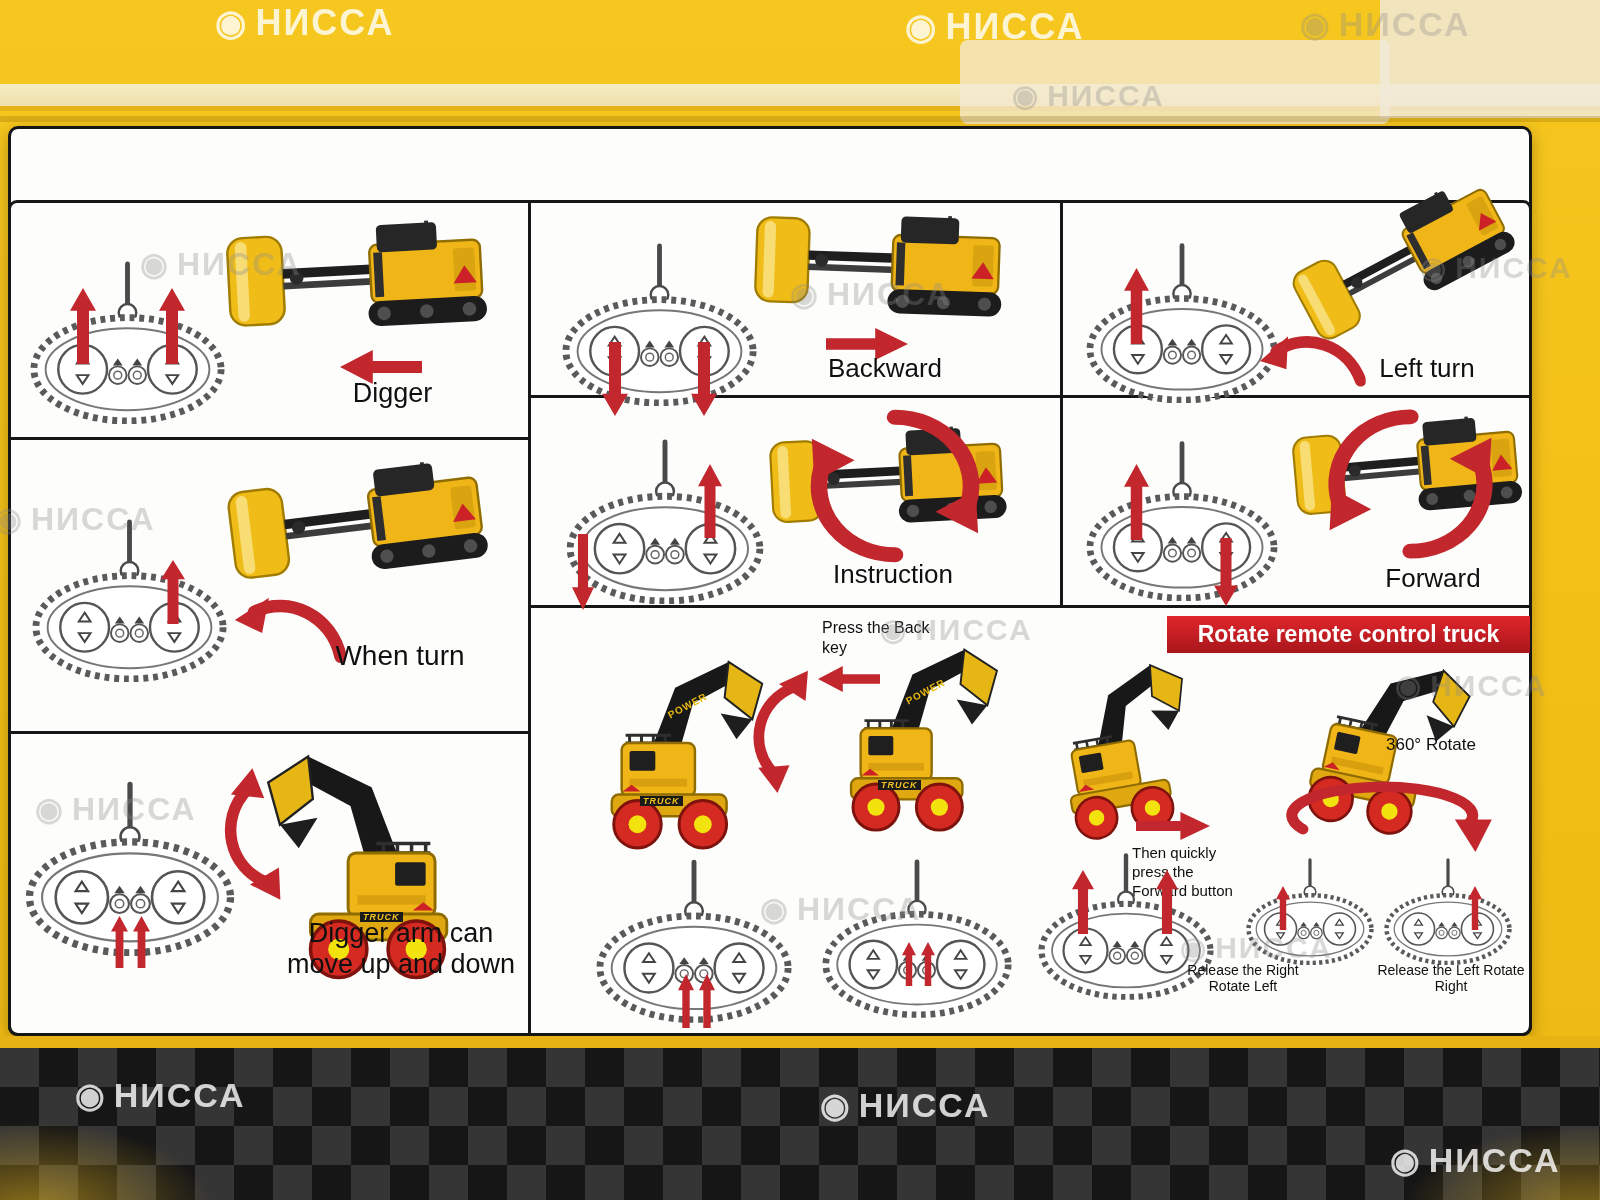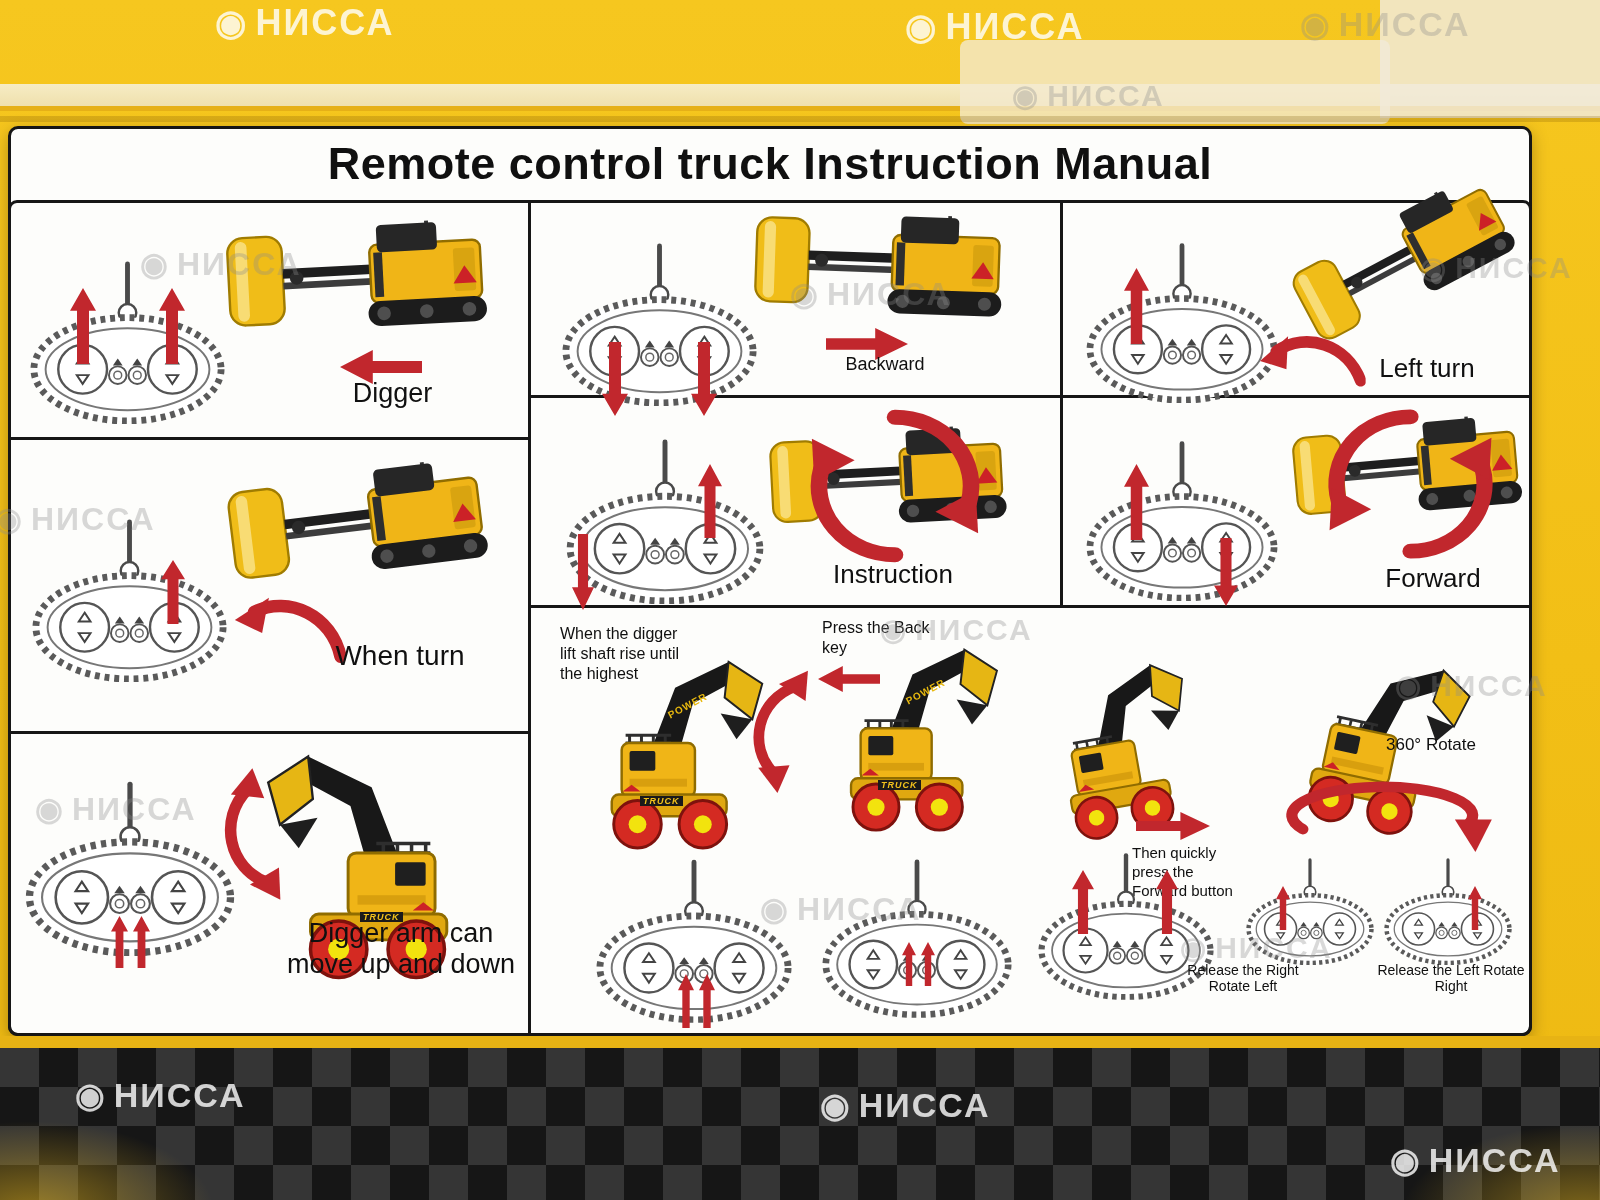--- a/index.html
+++ b/index.html
@@ -125,21 +125,20 @@
     </defs>
   </svg>
 
   <div class="stripe"></div>
   <div class="stripe-shadow"></div>
   <div class="pale-top"></div>
   <div class="pale-corner"></div>
   <div class="edge"></div>
 
   <div class="panel"></div>
-  <div class="title">Remote control truck Instruction Manual</div>
 
   <div class="cell" style="left:8px;top:200px;width:523px;height:240px;border-top-left-radius:9px"></div>
   <div class="cell" style="left:8px;top:437px;width:523px;height:297px"></div>
   <div class="cell" style="left:8px;top:731px;width:523px;height:305px;border-bottom-left-radius:9px"></div>
   <div class="cell" style="left:528px;top:200px;width:535px;height:198px"></div>
   <div class="cell" style="left:528px;top:395px;width:535px;height:213px"></div>
   <div class="cell" style="left:1060px;top:200px;width:472px;height:198px;border-top-right-radius:9px"></div>
   <div class="cell" style="left:1060px;top:395px;width:472px;height:213px"></div>
   <div class="cell" style="left:528px;top:605px;width:1004px;height:431px;border-bottom-right-radius:9px"></div>
 
@@ -193,21 +192,21 @@
     <svg viewBox="0 0 200 170">
         <use href="#sym-remote"></use>
       </svg>
     <div class="arr down" style="left:40px;top:102px;width:26px;height:74px"></div>
     <div class="arr down" style="left:129px;top:102px;width:26px;height:74px"></div>
   </div>
   <svg class="abs" style="left:752px;top:212px;width:262px;height:112px;transform:rotate(2deg)" viewBox="0 0 280 120">
       <use href="#sym-truck"></use>
     </svg>
   <div class="harr right" style="left:826px;top:328px;width:82px;height:32px"></div>
-  <div class="cap" style="left:790px;top:354px;width:190px;font-size:18px">Backward</div>
+  <div class="cap" style="left:790px;top:354px;width:190px;font-size:26px">Backward</div>
 
   <div class="remote" style="left:566px;top:436px;width:198px;height:168px">
     <svg viewBox="0 0 200 170">
         <use href="#sym-remote"></use>
       </svg>
     <div class="arr down" style="left:6px;top:98px;width:22px;height:76px"></div>
     <div class="arr" style="left:132px;top:28px;width:24px;height:74px"></div>
   </div>
   <svg class="abs" style="left:768px;top:428px;width:248px;height:106px;transform:rotate(-3deg)" viewBox="0 0 280 120">
       <use href="#sym-truck"></use>
@@ -239,22 +238,22 @@
     <div class="arr down" style="left:128px;top:100px;width:24px;height:68px"></div>
   </div>
   <svg class="abs" style="left:1292px;top:420px;width:238px;height:102px;transform:rotate(-5deg)" viewBox="0 0 280 120">
       <use href="#sym-truck"></use>
     </svg>
   <svg class="abs" style="left:1318px;top:400px;width:185px;height:168px;transform:scaleX(-1)" viewBox="0 0 160 160" preserveAspectRatio="none">
       <use href="#sym-rotate"></use>
     </svg>
   <div class="cap" style="left:1368px;top:564px;width:130px;font-size:26px">Forward</div>
 
-
-  <div class="small-text" style="left:560px;top:624px;width:130px;font-size:16px">When the digger lift shaft rise until the highest</div>
+  <div class="banner" style="left:1167px;top:616px;width:363px;height:37px;font-size:23px">Rotate remote control truck</div>
+
   <div class="abs" style="left:588px;top:648px;width:198px;height:208px">
     <svg style="width:100%;height:100%" viewBox="0 0 200 210">
         <use href="#sym-exc"></use>
       </svg>
     <span class="toylabel power" style="left:78px;top:52px;transform:rotate(-28deg)">POWER</span>
     <span class="toylabel truck" style="left:52px;top:148px">TRUCK</span>
   </div>
   <svg class="abs" style="left:742px;top:660px;width:58px;height:133px;transform:rotate(14deg)" viewBox="0 0 70 160">
       <use href="#sym-udcurve"></use>
     </svg>

